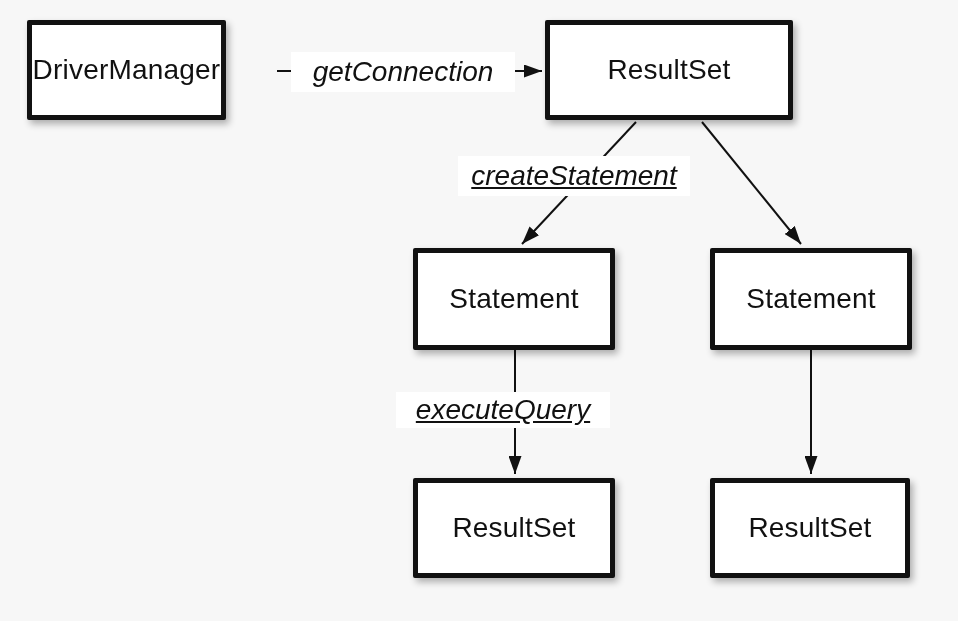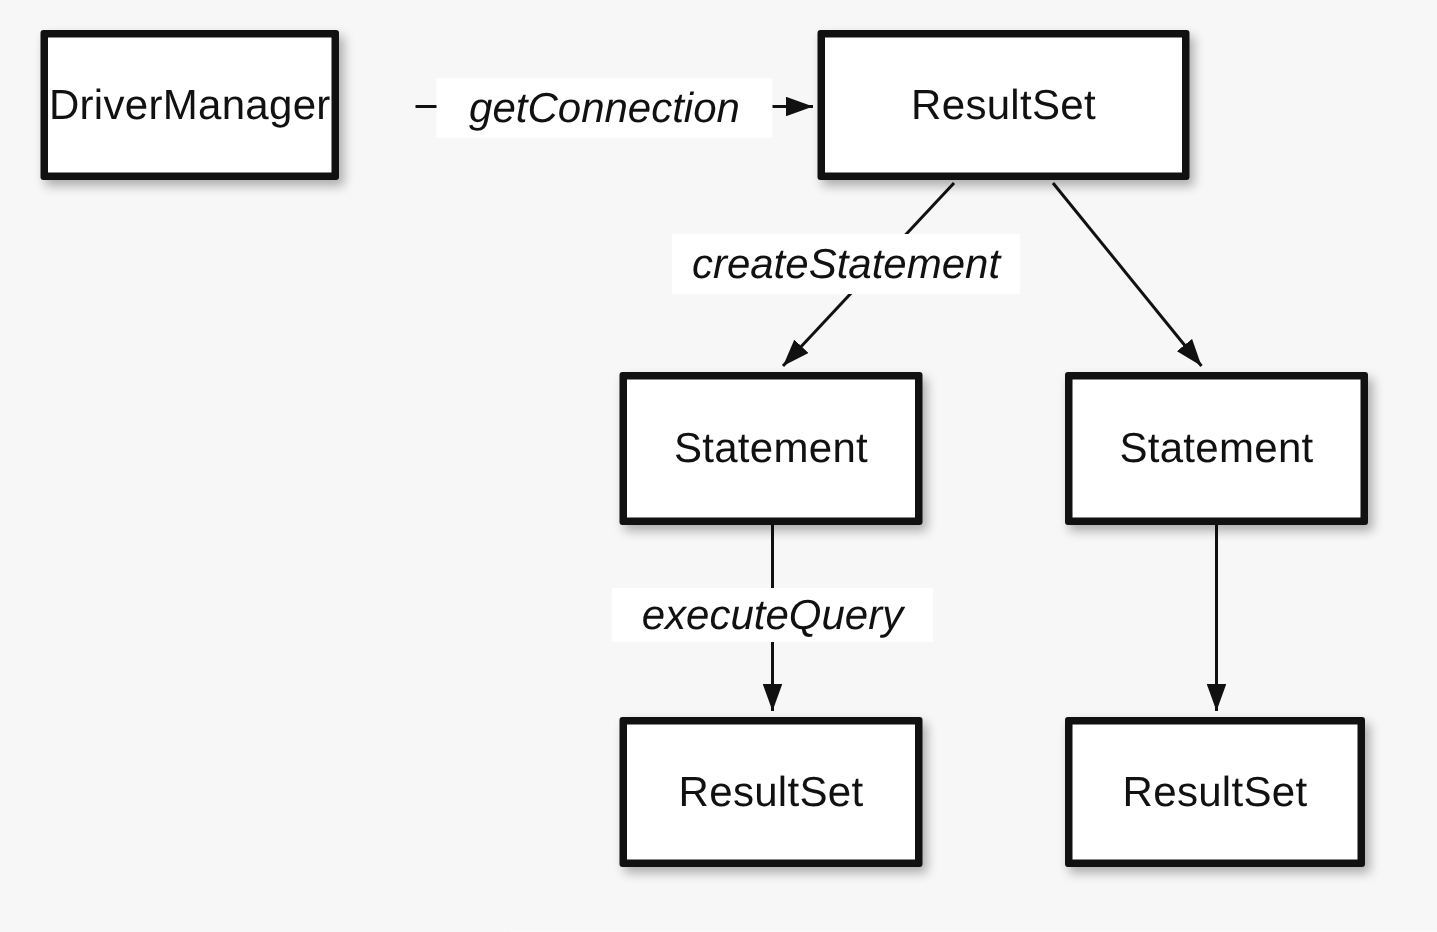--- a/index.html
+++ b/index.html
@@ -47,22 +47,22 @@
   }
   
   #node-drivermanager   { left: 27px;  top: 20px;  width: 199px; height: 100px; }
   #node-connection      { left: 545px; top: 20px;  width: 248px; height: 100px; }
   #node-statement-left  { left: 413px; top: 248px; width: 202px; height: 102px; }
   #node-statement-right { left: 710px; top: 248px; width: 202px; height: 102px; }
   #node-resultset-left  { left: 413px; top: 478px; width: 202px; height: 100px; }
   #node-resultset-right { left: 710px; top: 478px; width: 200px; height: 100px; }
 
   #label-getconnection   { left: 291px; top: 52px;  width: 224px; height: 40px; }
-  #label-createstatement { left: 448px; top: 156px; width: 232px; height: 40px; }
-  #label-executequery    { left: 408px; top: 392px; width: 214px; height: 36px; line-height: 36px; }
+  #label-createstatement { left: 458px; top: 156px; width: 232px; height: 40px; text-decoration: underline; }
+  #label-executequery    { left: 396px; top: 392px; width: 214px; height: 36px; line-height: 36px; text-decoration: underline; }
 </style>
 </head>
 <body>
 
 <div class="canvas">
 
   <svg class="edges" viewBox="0 0 958 621" xmlns="http://www.w3.org/2000/svg">
     <defs>
       <marker id="arrowhead" markerUnits="userSpaceOnUse" viewBox="0 0 18 13" markerWidth="18" markerHeight="13" refX="18" refY="6.5" orient="auto">
         <path d="M0,0 L18,6.5 L0,13 Z" fill="#111111"></path>

